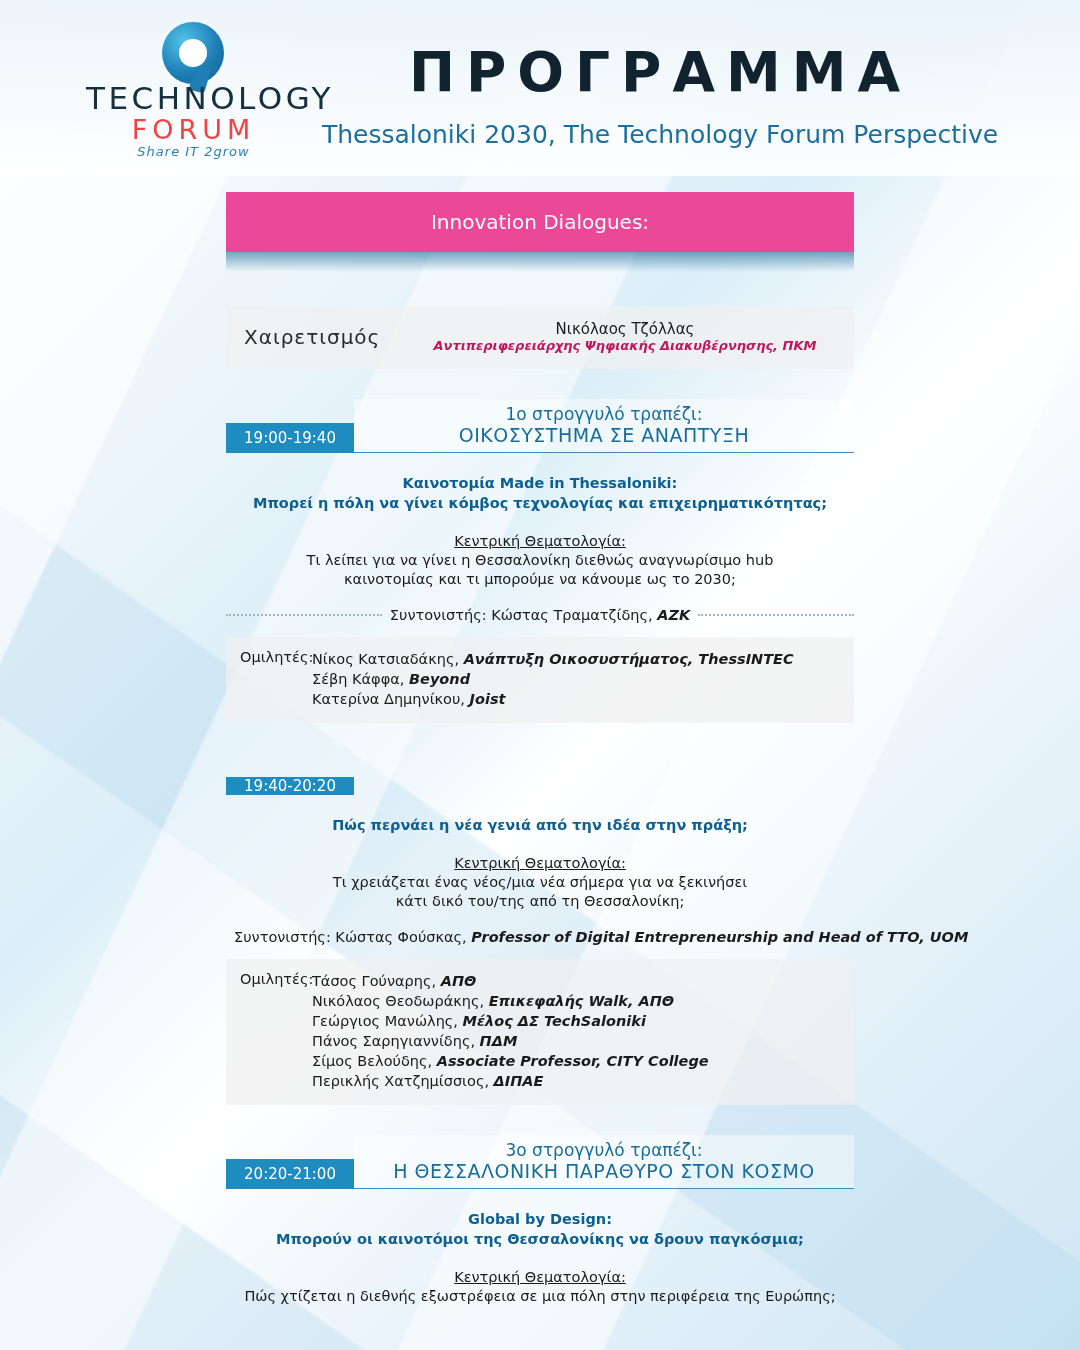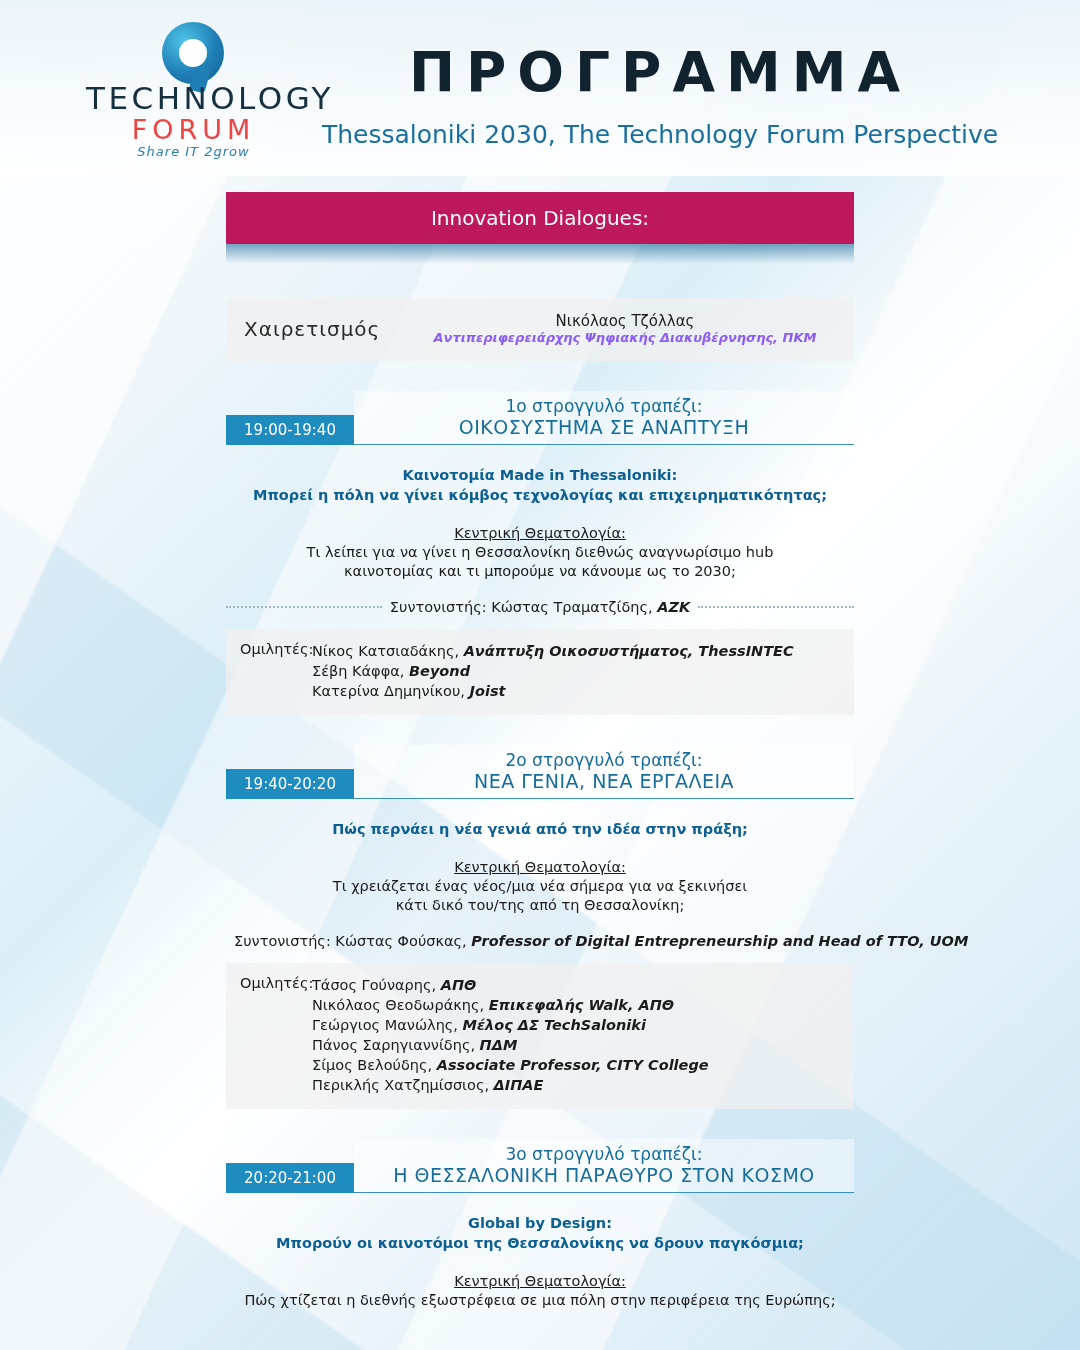--- a/index.html
+++ b/index.html
@@ -72,23 +72,23 @@
   .subtitle {
     position:absolute; left:300px; top:120px; width:720px;
     text-align:center;
     font-size:25px; color:#1b6f9e; font-weight:400;
   }
 
   
   .col { width:628px; margin:0 auto; }
 
   .section-banner {
-    background:#be185d;
+    background:#ec4899;
     color:#ffffff;
-    height:52px;
+    height:60px;
     display:flex; align-items:center; justify-content:center;
     font-size:20px;
     margin-top:16px;
   }
   .banner-shadow {
     height:20px;
     background:linear-gradient(180deg, rgba(13,95,146,0.55) 0%, rgba(13,95,146,0) 100%);
   }
 
   
@@ -96,21 +96,21 @@
     margin-top:34px;
     background:rgba(240,240,240,0.72);
     padding:14px 18px 16px 18px;
     display:flex; align-items:center;justify-content:flex-end;
   }
   .greeting-label {
     font-size:20px; color:#2b2b2b; letter-spacing:1px; width:170px;
   }
   .greeting-body { flex:1; text-align:center; }
   .greeting-name { font-size:15px; color:#1b1b1b; }
-  .greeting-role { font-size:13px; color:#8b5cf6; font-weight:bold; font-style:italic; }
+  .greeting-role { font-size:13px; color:#be185d; font-weight:bold; font-style:italic; }
 
   
   .rt { margin-top:30px; }
   .rt-head { display:flex; align-items:stretch; }
   .rt-time {
     width:128px; background:#1f8cc0; color:#fff;
     display:flex; align-items:center; justify-content:center;
     font-size:15px;
     margin-top:24px;
   }
@@ -213,24 +213,20 @@
               <div class="row">Νίκος Κατσιαδάκης, <b>Ανάπτυξη Οικοσυστήματος, ThessINTEC</b></div>
               <div class="row">Σέβη Κάφφα, <b>Beyond</b></div>
               <div class="row">Κατερίνα Δημηνίκου, <b>Joist</b></div>
             </div>
     </div>
   </div>
 
   <div class="rt">
     <div class="rt-head">
       <div class="rt-time">19:40-20:20</div>
-      <div class="rt-titles">
-        <div class="rt-no">2ο στρογγυλό τραπέζι:</div>
-        <div class="rt-name">ΝΕΑ ΓΕΝΙΑ, ΝΕΑ ΕΡΓΑΛΕΙΑ</div>
-      </div>
     </div>
     <div class="rt-topic">
       <div class="l2">Πώς περνάει η νέα γενιά από την ιδέα στην πράξη;</div>
     </div>
     <div class="rt-theme">
       <div class="label">Κεντρική Θεματολογία:</div>
       <div class="line">Τι χρειάζεται ένας νέος/μια νέα σήμερα για να ξεκινήσει</div>
       <div class="line">κάτι δικό του/της από τη Θεσσαλονίκη;</div>
     </div>
     <div class="moderator">

